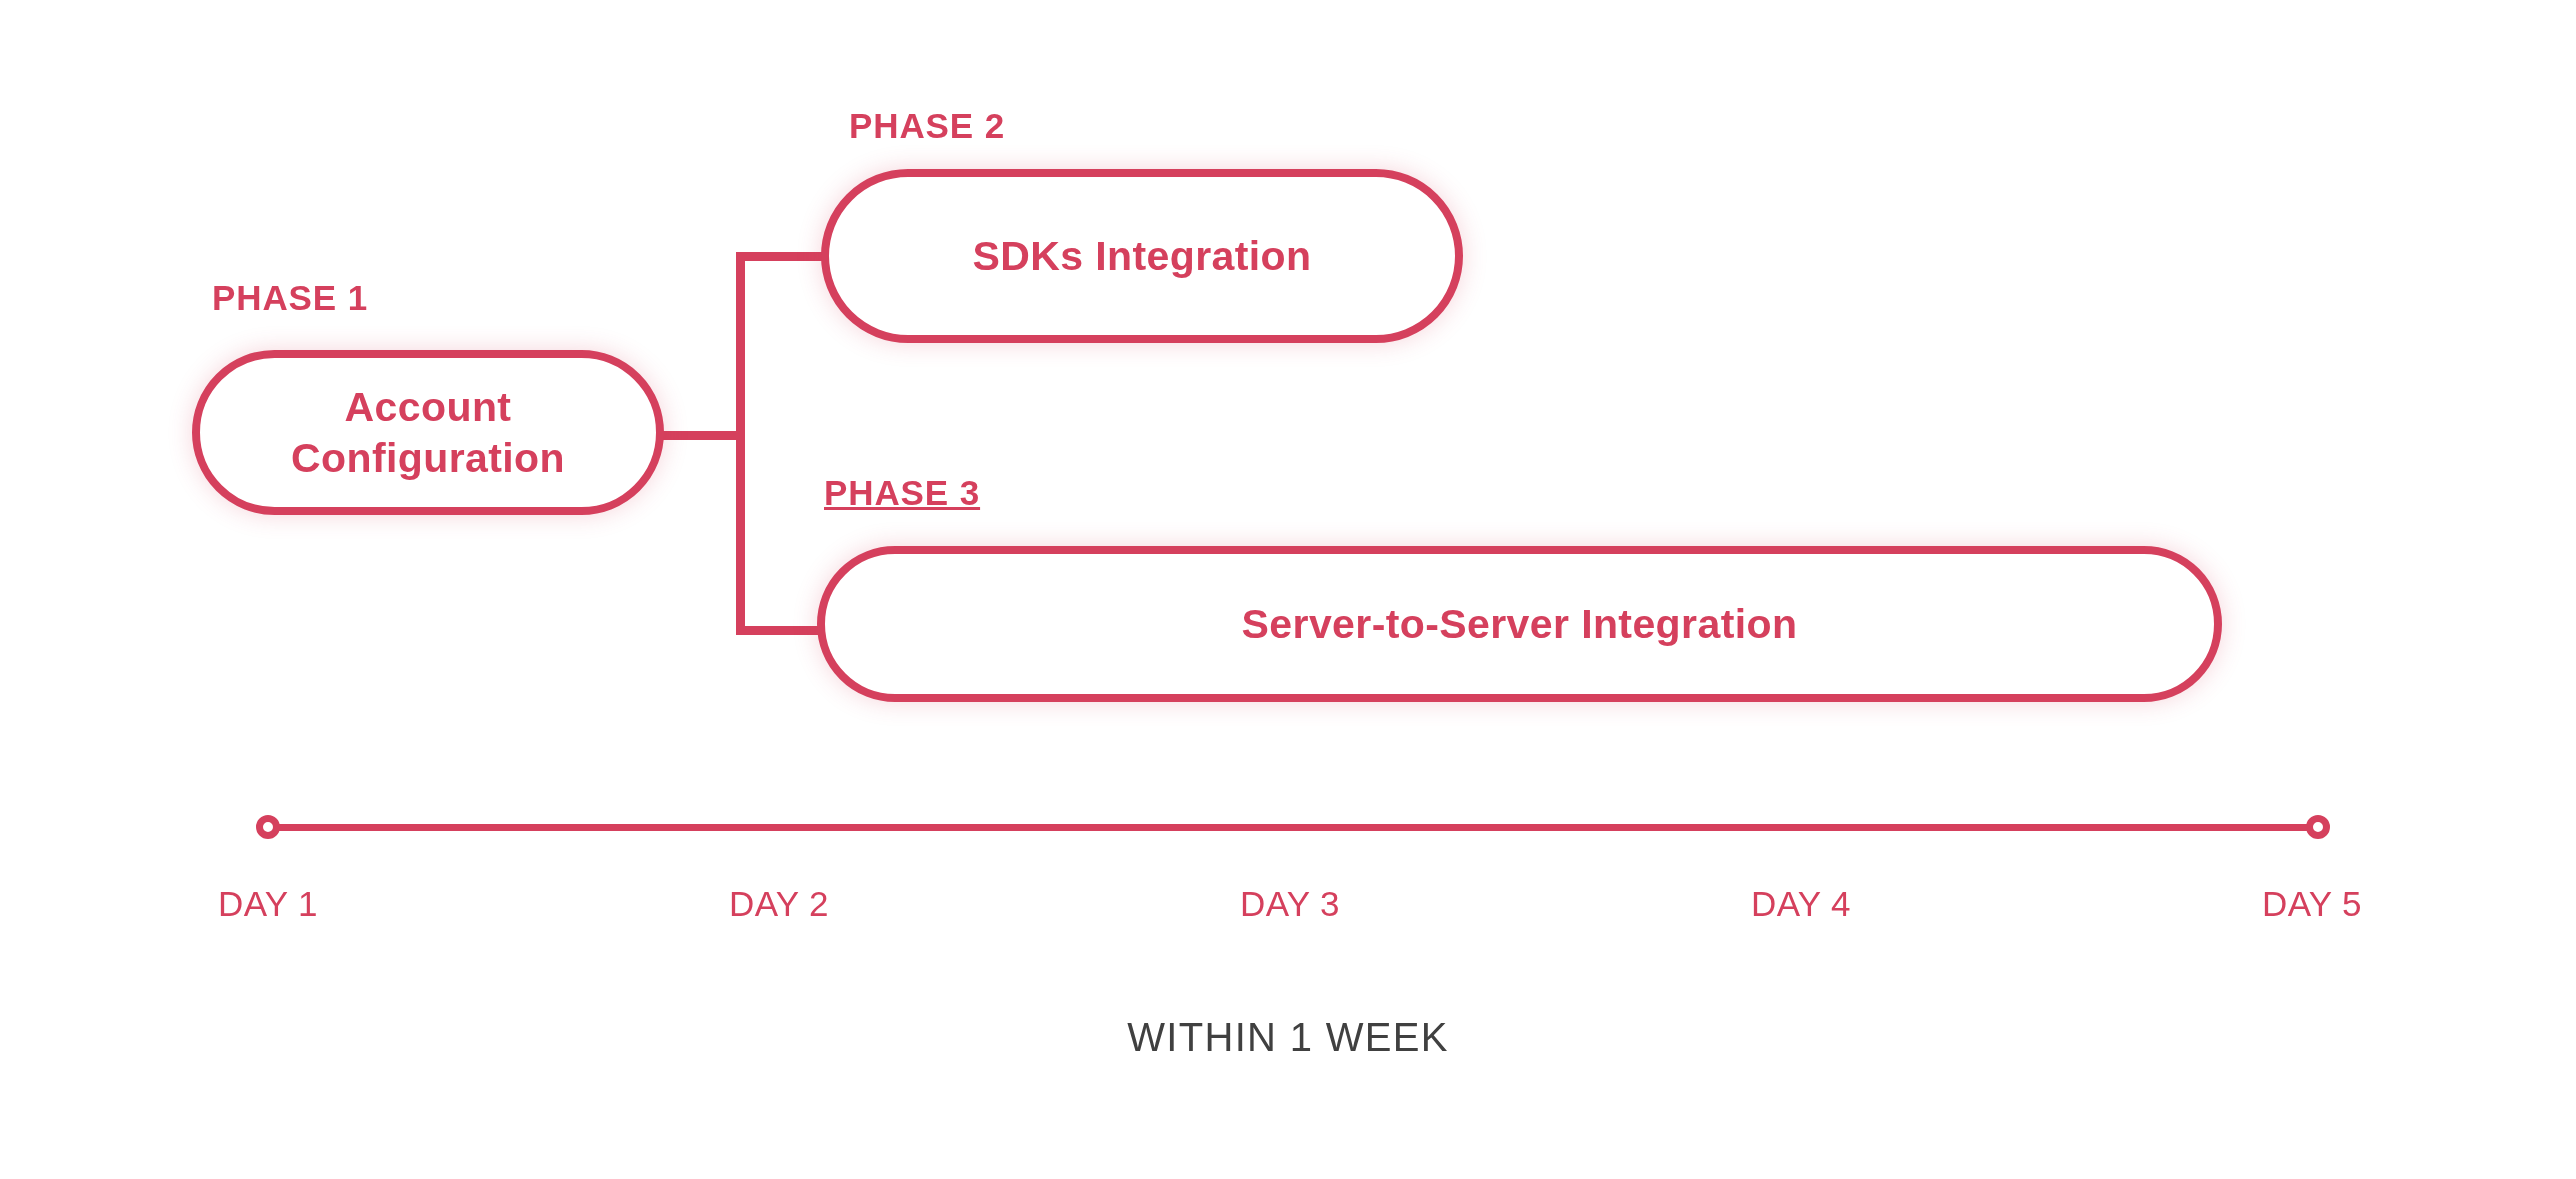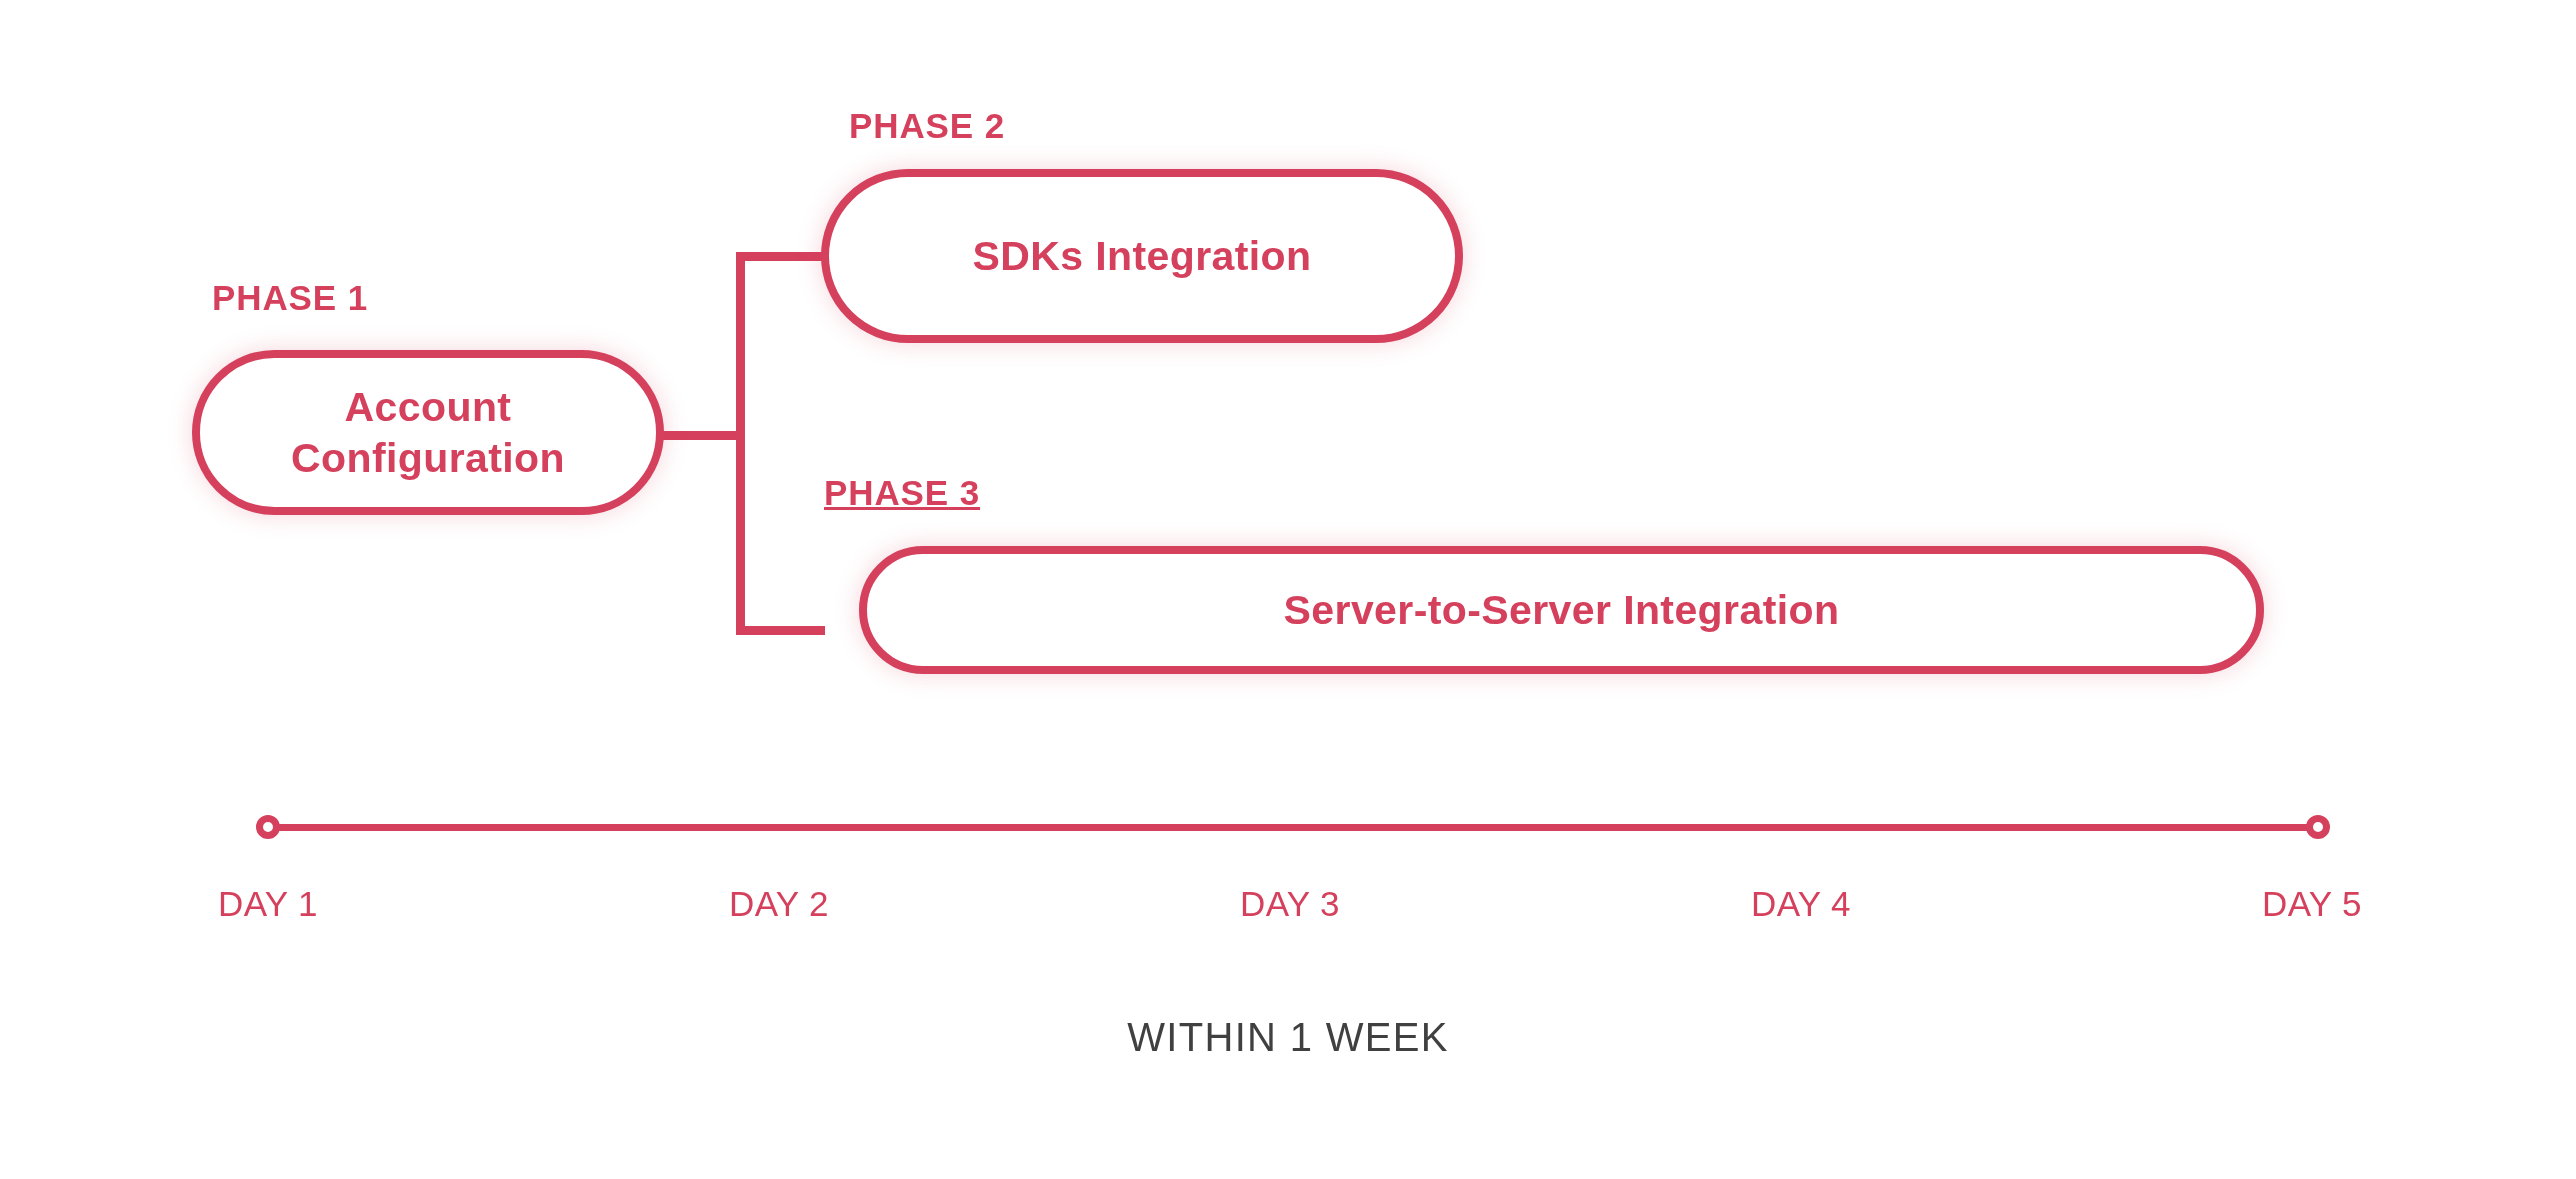--- a/index.html
+++ b/index.html
@@ -29,21 +29,21 @@
   }
   .pill .pill-text {
     font-size: 41px;
     font-weight: bold;
     line-height: 1.22;
     letter-spacing: 0.4px;
     color: #D5405D;
   }
   .pill-account { left: 192px; top: 350px; width: 472px; height: 165px; }
   .pill-sdk     { left: 821px; top: 169px; width: 642px; height: 174px; }
-  .pill-s2s     { left: 859px; top: 546px; width: 1405px; height: 128px; }
+  .pill-s2s     { left: 817px; top: 546px; width: 1405px; height: 156px; }
 
   
   .phase-label {
     position: absolute;
     font-size: 35px;
     font-weight: bold;
     letter-spacing: 0.9px;
     line-height: 1;
     color: #D5405D;
     white-space: nowrap;

